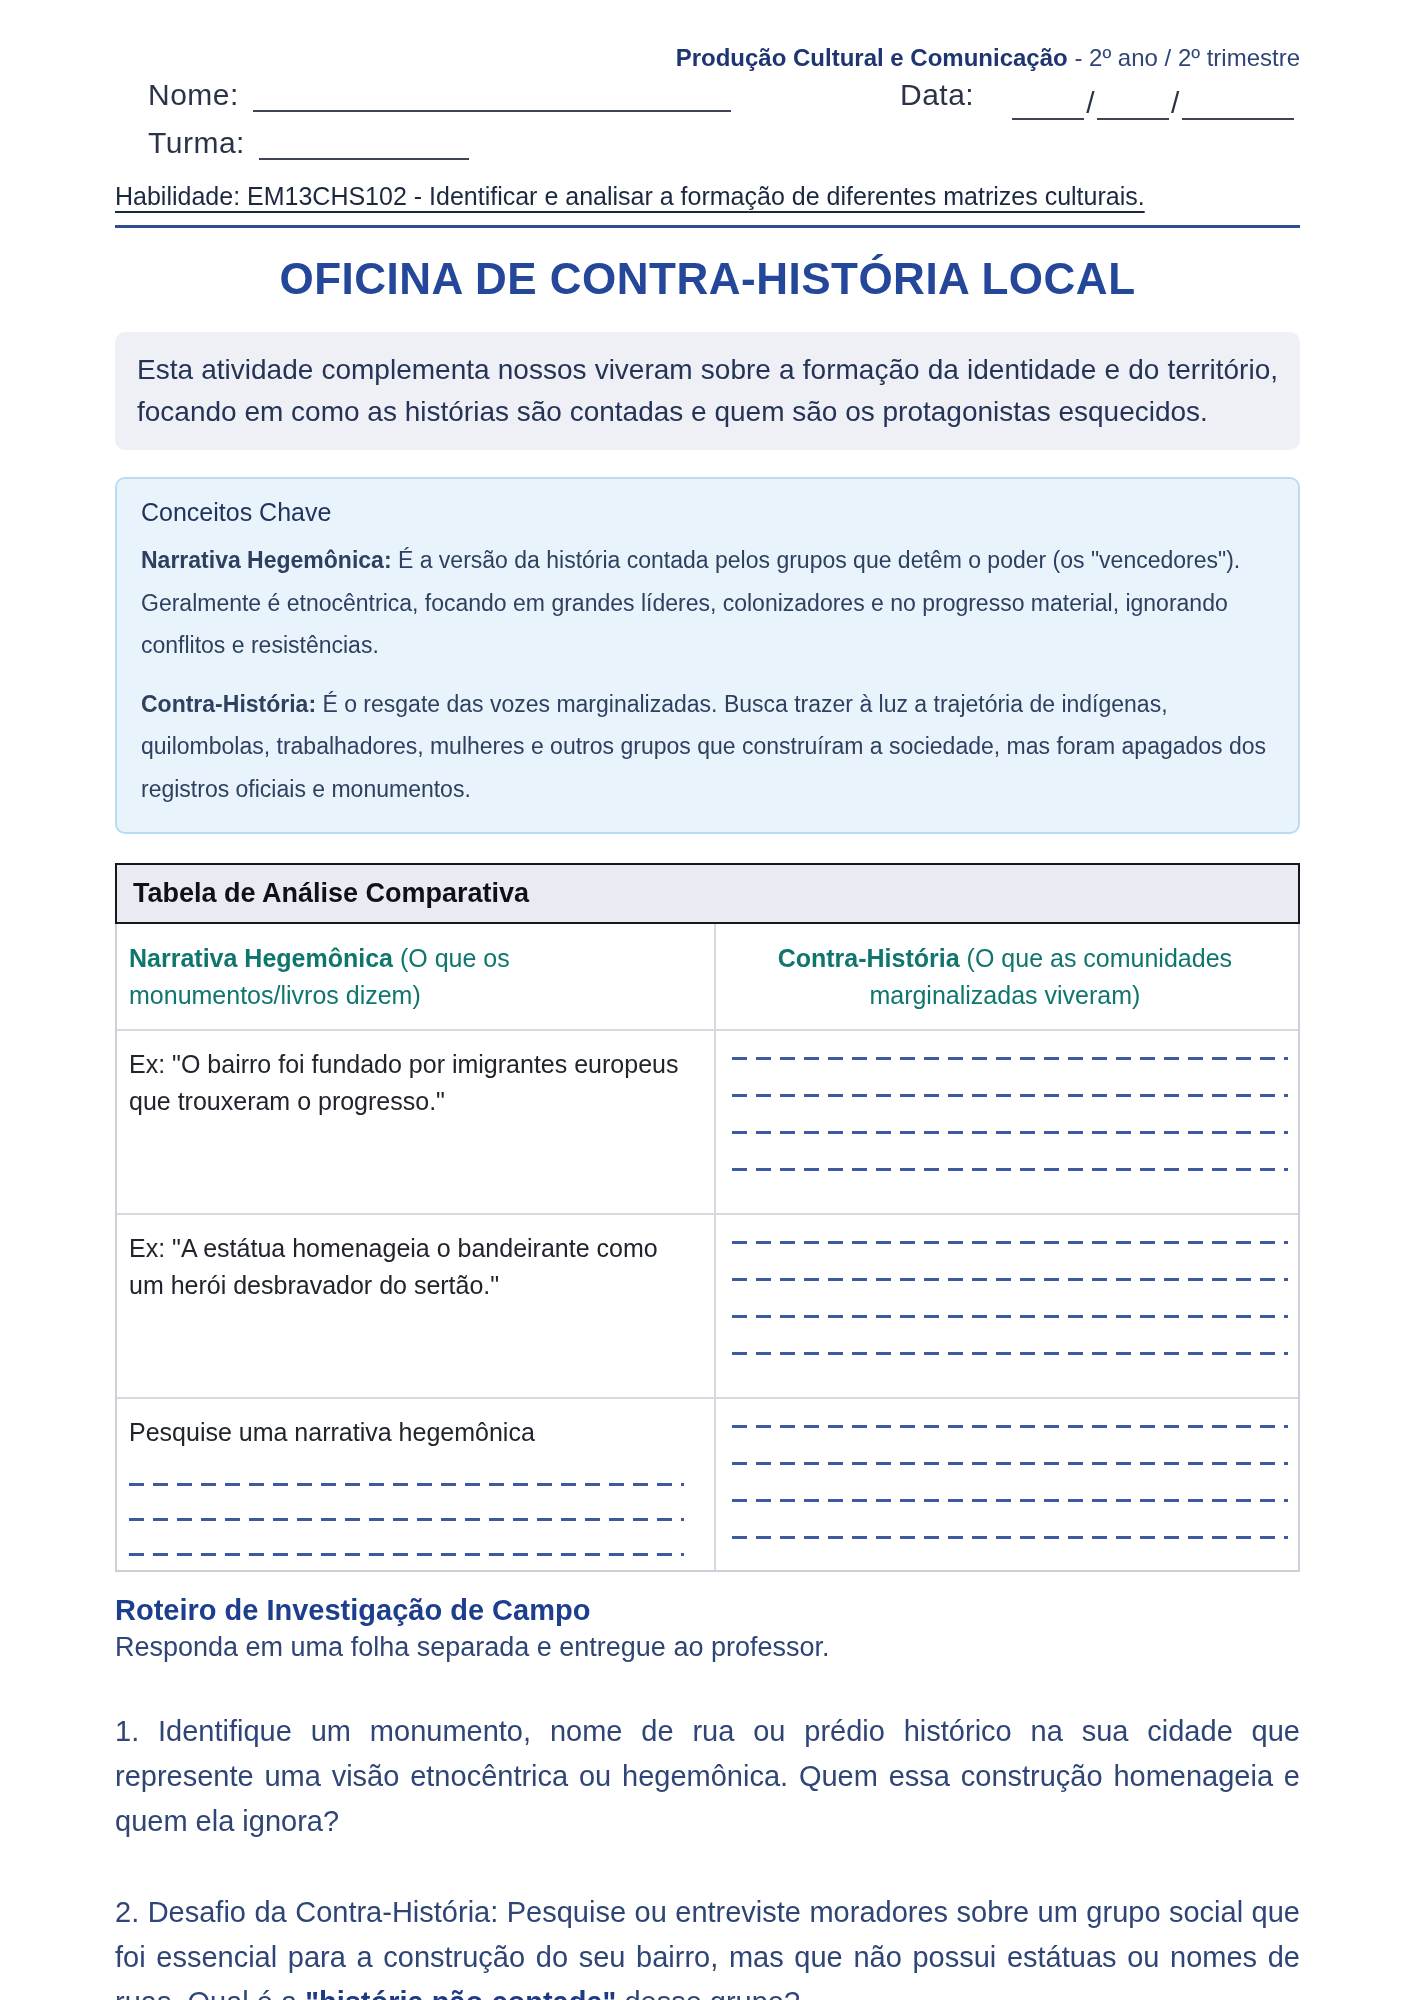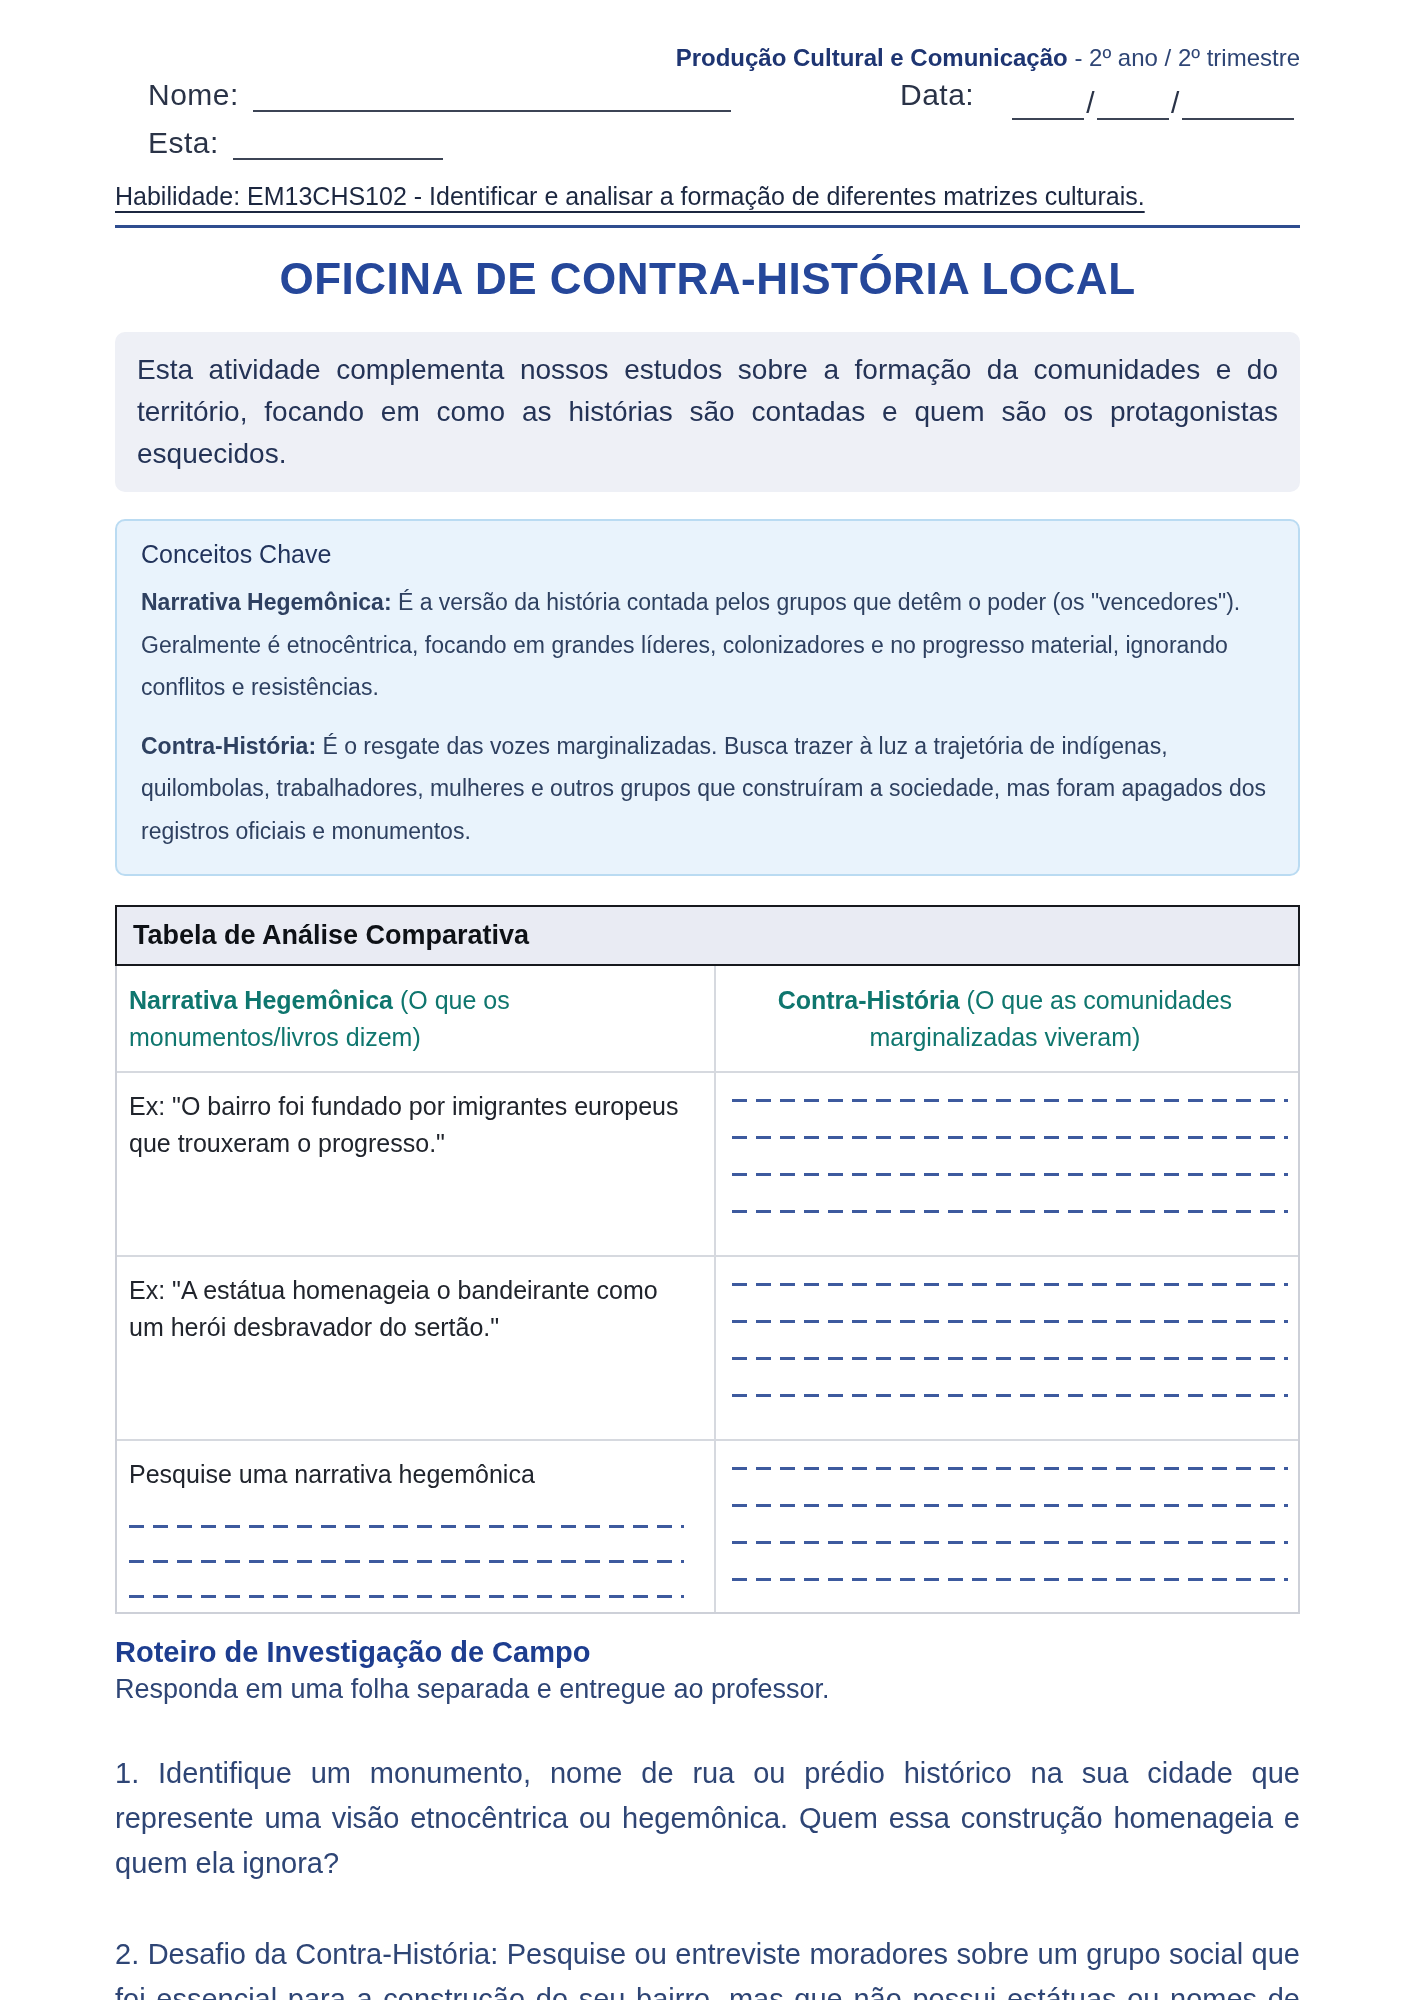--- a/index.html
+++ b/index.html
@@ -76,32 +76,32 @@
       <span>Data:</span>
       <span class="datewrap">
         <span class="fline w-d1" style="margin-left:24px"></span>
         <span class="slash">/</span>
         <span class="fline w-d2" style="margin-left:0"></span>
         <span class="slash">/</span>
         <span class="fline w-d3" style="margin-left:0"></span>
       </span>
     </div>
     <div class="fieldrow">
-      <span>Esta:</span>
+      <span>Turma:</span>
       <span class="fline w-turma"></span>
     </div>
   </div>
 
   <div class="habilidade-wrap">
     <span class="habilidade">Habilidade: EM13CHS102 - Identificar e analisar a formação de diferentes matrizes culturais.</span>
   </div>
 
   <h1 class="doc-title">OFICINA DE CONTRA-HISTÓRIA LOCAL</h1>
 
-  <div class="intro">Esta atividade complementa nossos estudos sobre a formação da comunidades e do território, focando em como as histórias são contadas e quem são os protagonistas esquecidos.</div>
+  <div class="intro">Esta atividade complementa nossos viveram sobre a formação da identidade e do território, focando em como as histórias são contadas e quem são os protagonistas esquecidos.</div>
 
   <div class="concepts">
     <h3>Conceitos Chave</h3>
     <p><b>Narrativa Hegemônica:</b><span> É a versão da história contada pelos grupos que detêm o poder (os "vencedores"). Geralmente é etnocêntrica, focando em grandes líderes, colonizadores e no progresso material, ignorando conflitos e resistências.</span></p>
     <p><b>Contra-História:</b><span> É o resgate das vozes marginalizadas. Busca trazer à luz a trajetória de indígenas, quilombolas, trabalhadores, mulheres e outros grupos que construíram a sociedade, mas foram apagados dos registros oficiais e monumentos.</span></p>
   </div>
 
   <div class="table-block">
     <div class="table-titlebar">Tabela de Análise Comparativa</div>
     <div class="tgrid">

